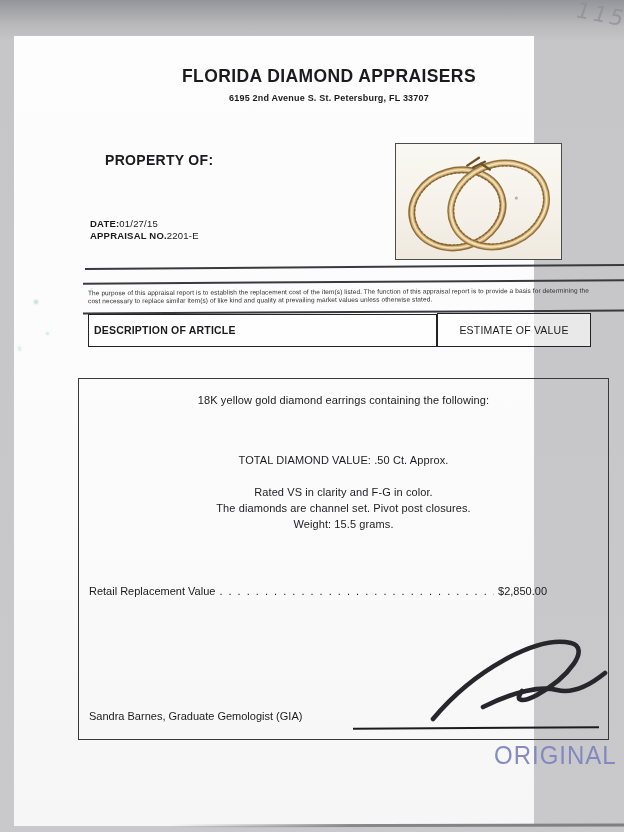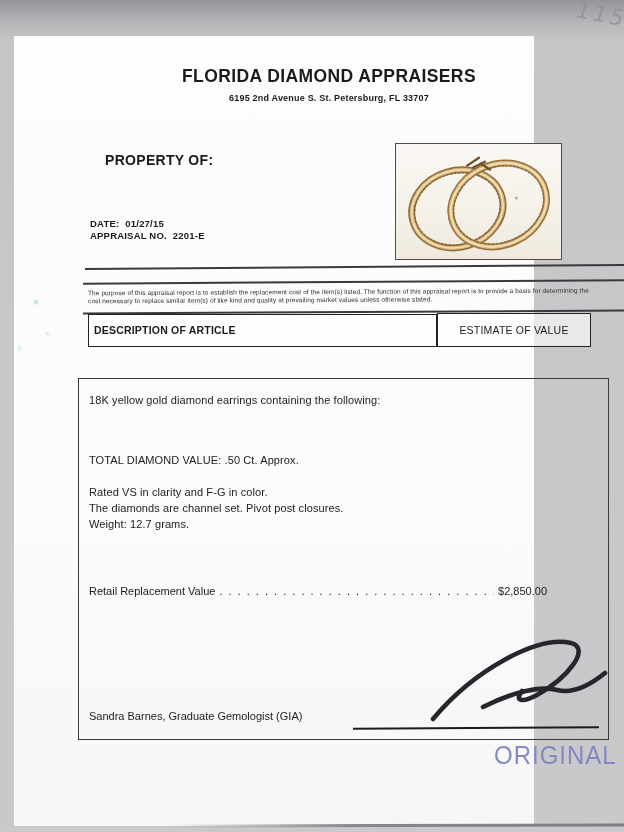--- a/index.html
+++ b/index.html
@@ -29,21 +29,21 @@
 
   .centered{position:absolute;left:80px;width:470px;text-align:center;}
   .biz-name{top:30px;font-size:17.5px;font-weight:700;letter-spacing:.4px;}
   .biz-addr{top:57px;font-size:9px;font-weight:700;letter-spacing:.2px;}
   .doc-title{top:75px;font-size:13.5px;font-weight:700;letter-spacing:.3px;}
 
   .property-of{position:absolute;left:91px;top:116px;font-size:14px;font-weight:700;letter-spacing:.3px;}
   .meta-line{position:absolute;left:76px;font-size:9.5px;font-weight:700;letter-spacing:.2px;}
   .meta-date{top:182px;}
   .meta-apprno{top:194px;}
-  .meta-line .val{margin-left:6px;font-weight:700;}
+  .meta-line .val{margin-left:0;font-weight:400;}
 
   .photo-frame{
     position:absolute;left:381px;top:107px;width:167px;height:117px;
     border:1.6px solid #4b4b4e;background:#f7f4ee;
   }
   .photo-frame svg{display:block;width:100%;height:100%;}
 
   .rule{position:absolute;height:1.6px;background:#3a3a3e;}
   .rule1{left:71px;top:230px;width:539px;transform:rotate(-0.45deg);}
   .rule2{left:69px;top:245px;width:541px;transform:rotate(-0.35deg);}
@@ -57,20 +57,21 @@
 
   .hdr-box{position:absolute;border:1.7px solid #222226;background:rgba(255,255,255,.6);}
   .hdr-desc{left:74px;top:278px;width:349px;height:33px;}
   .hdr-desc .t{position:absolute;left:5px;top:0;line-height:31px;font-size:10.5px;font-weight:700;letter-spacing:.2px;}
   .hdr-est{left:423px;top:277px;width:154px;height:34px;}
   .hdr-est .t{position:absolute;left:0;right:0;text-align:center;line-height:32px;font-size:10.5px;font-weight:400;letter-spacing:.2px;}
 
   .main-box{
     position:absolute;left:64px;top:342px;width:531px;height:362px;
     border:1.6px solid #39393d;
+    text-align:center;
   }
   .main-box .bodyline{position:absolute;left:10px;right:10px;font-size:11px;letter-spacing:.1px;color:#1c1c1f;}
   .bl1{top:15px;} .bl2{top:45px;} .bl3{top:75px;}
   .bl4{top:107px;} .bl5{top:123px;} .bl6{top:139px;}
 
   .value-row{position:absolute;left:10px;top:206px;width:458px;display:flex;align-items:baseline;font-size:11px;}
   .value-row .lbl{white-space:nowrap;}
   .value-row .dots{flex:1;overflow:hidden;white-space:nowrap;letter-spacing:1.5px;margin:0 4px;}
   .value-row .amt{white-space:nowrap;}
 
@@ -150,21 +151,21 @@
     </div>
     <div class="hdr-box hdr-est">
       <div class="t">ESTIMATE OF VALUE</div>
     </div>
 
     <div class="main-box">
       <div class="bodyline bl1">18K yellow gold diamond earrings containing the following:</div>
       <div class="bodyline bl3">TOTAL DIAMOND VALUE: .50 Ct. Approx.</div>
       <div class="bodyline bl4">Rated VS in clarity and F-G in color.</div>
       <div class="bodyline bl5">The diamonds are channel set.  Pivot post closures.</div>
-      <div class="bodyline bl6">Weight: 12.7 grams.</div>
+      <div class="bodyline bl6">Weight: 15.5 grams.</div>
 
       <div class="value-row">
         <span class="lbl">Retail Replacement Value</span>
         <span class="dots">. . . . . . . . . . . . . . . . . . . . . . . . . . . . . . . . . . . . . . . . . . . . . . . . . . . . . . . . . . . . . . . . . . . . . . . . . . . . . . . .</span>
         <span class="amt">$2,850.00</span>
       </div>
 
       <svg class="sig-svg" viewBox="0 0 190 102">
         <g fill="none" stroke="#26262c" stroke-width="4.6" stroke-linecap="round" stroke-linejoin="round">
           <path d="M8 88 C 48 40, 112 4, 146 12 C 166 17, 144 46, 112 64 C 97 72, 89 70, 97 60"></path>

